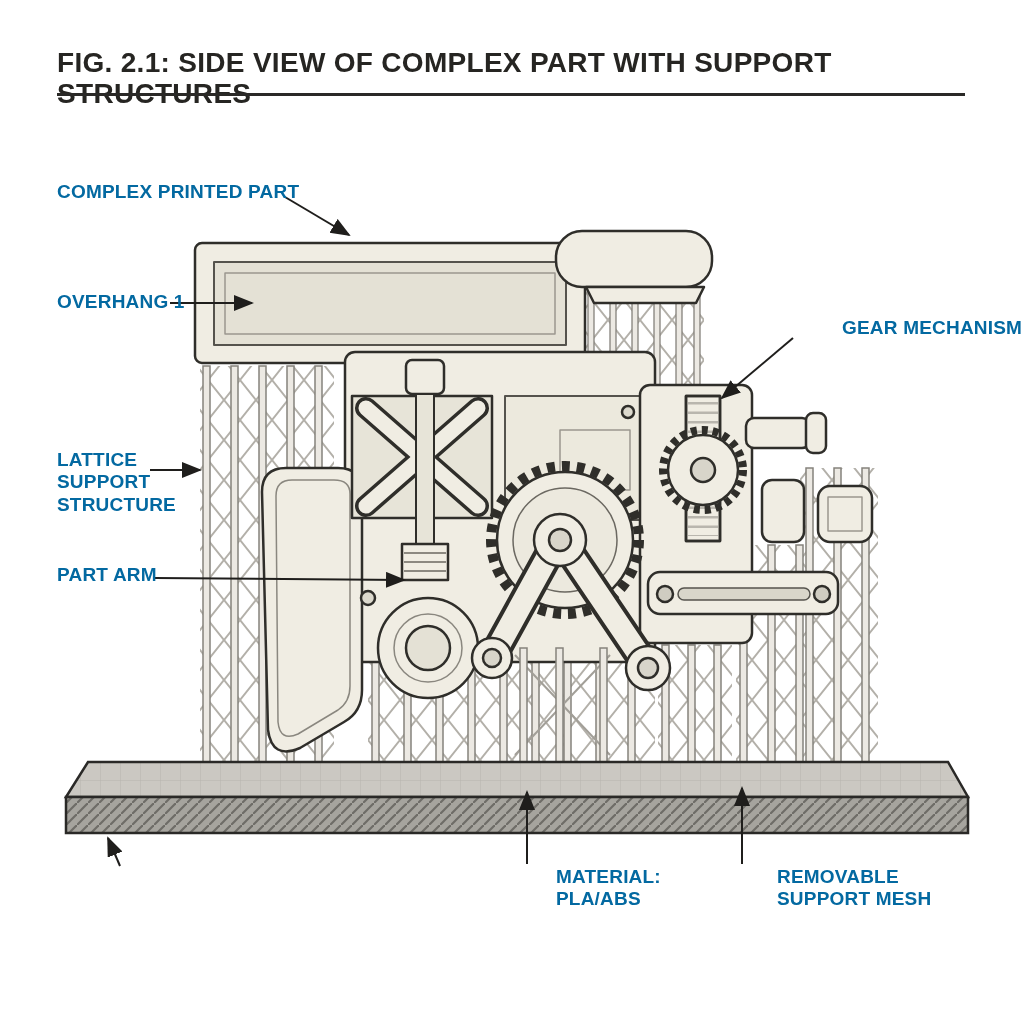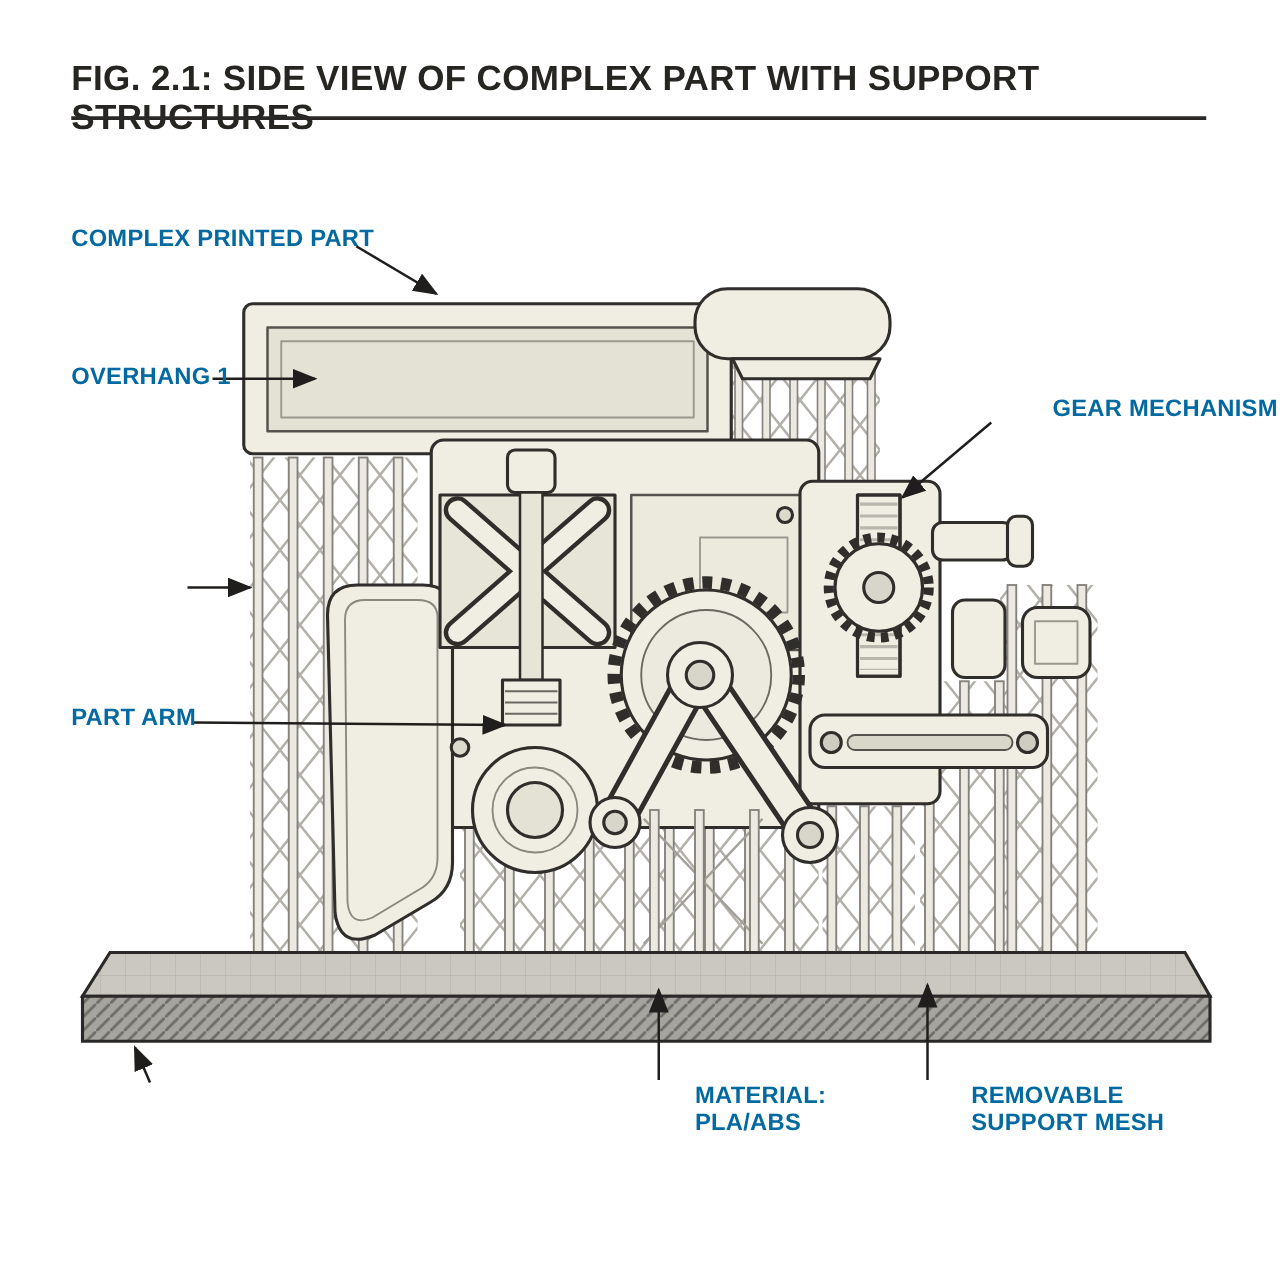--- a/index.html
+++ b/index.html
@@ -202,19 +202,22 @@
       <line x1="742" y1="864" x2="742" y2="788" marker-end="url(#arr)"></line>
     </g>
   </svg>
 
   <div class="fig-title">FIG. 2.1: SIDE VIEW OF COMPLEX PART WITH SUPPORT STRUCTURES</div>
   <div class="title-rule"></div>
 
   <div class="label lbl-complex">COMPLEX PRINTED PART</div>
   <div class="label lbl-overhang">OVERHANG 1</div>
   <div class="label lbl-gear">GEAR MECHANISM</div>
+  <div class="label lbl-lattice">LATTICE
+SUPPORT
+STRUCTURE</div>
   <div class="label lbl-pivot">PART ARM</div>
   <div class="label lbl-material">MATERIAL:
 PLA/ABS</div>
   <div class="label lbl-mesh">REMOVABLE
 SUPPORT MESH</div>
 
 </div>
 
 </body></html>

